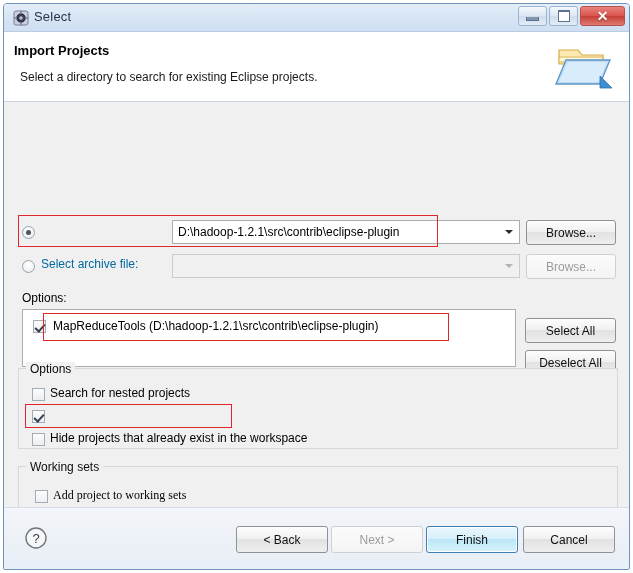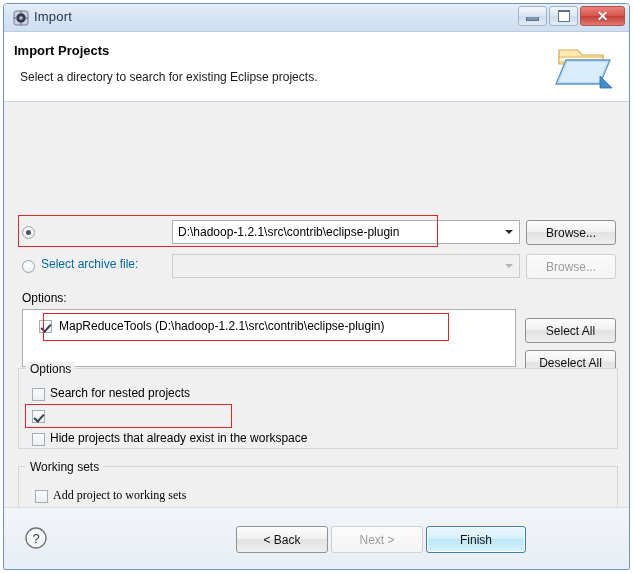--- a/index.html
+++ b/index.html
@@ -250,21 +250,21 @@
     box-sizing: border-box;
     border: 1px solid #abadb3;
     background: #ffffff;
     overflow: hidden;
   }
   .list-row {
     position: relative;
     height: 20px;
     display: flex;
     align-items: center;
-    padding-left: 16px;
+    padding-left: 10px;
     font-size: 12px;
     color: #000;
     white-space: nowrap;
   }
   .list-row .cb-inline {
     position: relative;
     width: 13px; height: 13px;
     box-sizing: border-box;
     border: 1px solid #a3adb6;
     background: linear-gradient(180deg, #fbfcfd 0%, #eceff2 100%);
@@ -314,21 +314,21 @@
       <svg width="16" height="16" viewBox="0 0 16 16">
         <rect x="1" y="1" width="14" height="14" rx="2" fill="#c9cfe0" stroke="#7a7f96"></rect>
         <circle cx="8" cy="8" r="4.2" fill="#3c3f55" stroke="#20222f"></circle>
         <circle cx="8" cy="8" r="1.8" fill="#b9bfd4"></circle>
         <rect x="7" y="0.5" width="2" height="3" fill="#8a90a8"></rect>
         <rect x="7" y="12.5" width="2" height="3" fill="#8a90a8"></rect>
         <rect x="0.5" y="7" width="3" height="2" fill="#8a90a8"></rect>
         <rect x="12.5" y="7" width="3" height="2" fill="#8a90a8"></rect>
       </svg>
     </span>
-    <span class="title-text">Import</span>
+    <span class="title-text">Select</span>
 
     <div class="win-buttons">
       <div class="win-btn">
         <span class="glyph-min"></span>
       </div>
       <div class="win-btn">
         <span class="glyph-max"></span>
       </div>
       <div class="win-btn close">
         <span class="glyph-close">✕</span>
@@ -411,16 +411,17 @@
   <div class="footer">
     <span class="help-icon">
       <svg width="24" height="24" viewBox="0 0 24 24">
         <circle cx="12" cy="12" r="10" fill="#f4f6f8" stroke="#6f7madd" style="stroke:#6f757d" stroke-width="1.4"></circle>
         <text x="12" y="17" text-anchor="middle" font-family="Liberation Sans, sans-serif" font-size="13" fill="#3b4148">?</text>
       </svg>
     </span>
 
     <div class="btn" style="left:232px; top:18px; width:92px; height:27px;">&lt; Back</div>
     <div class="btn disabled" style="left:327px; top:18px; width:92px; height:27px;">Next &gt;</div>
-    <div class="btn default" style="left:422px; top:18px; width:100px; height:27px;">Finish</div>
+    <div class="btn default" style="left:422px; top:18px; width:92px; height:27px;">Finish</div>
+    <div class="btn" style="left:519px; top:18px; width:92px; height:27px;">Cancel</div>
   </div>
 
 </div>
 
 </body></html>

